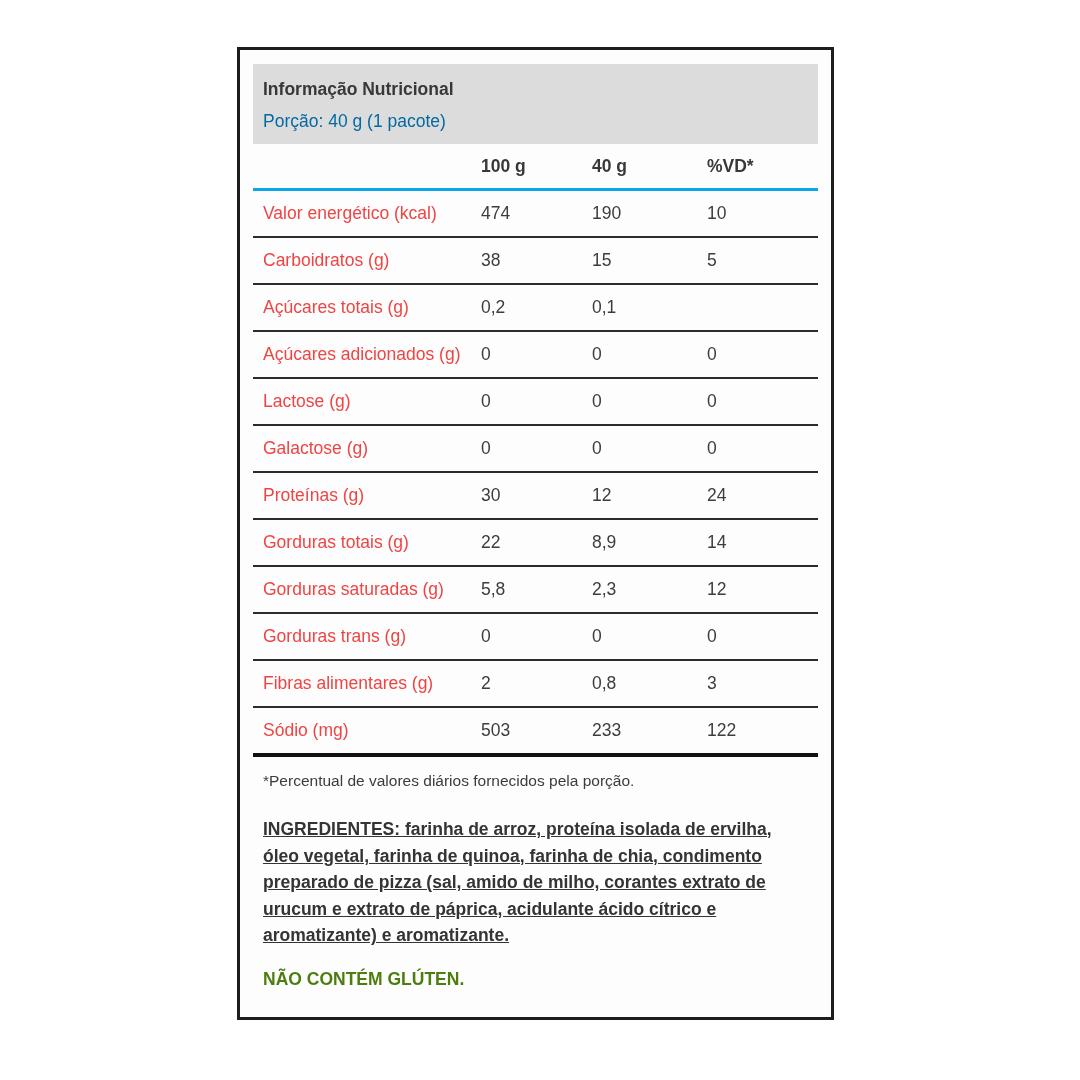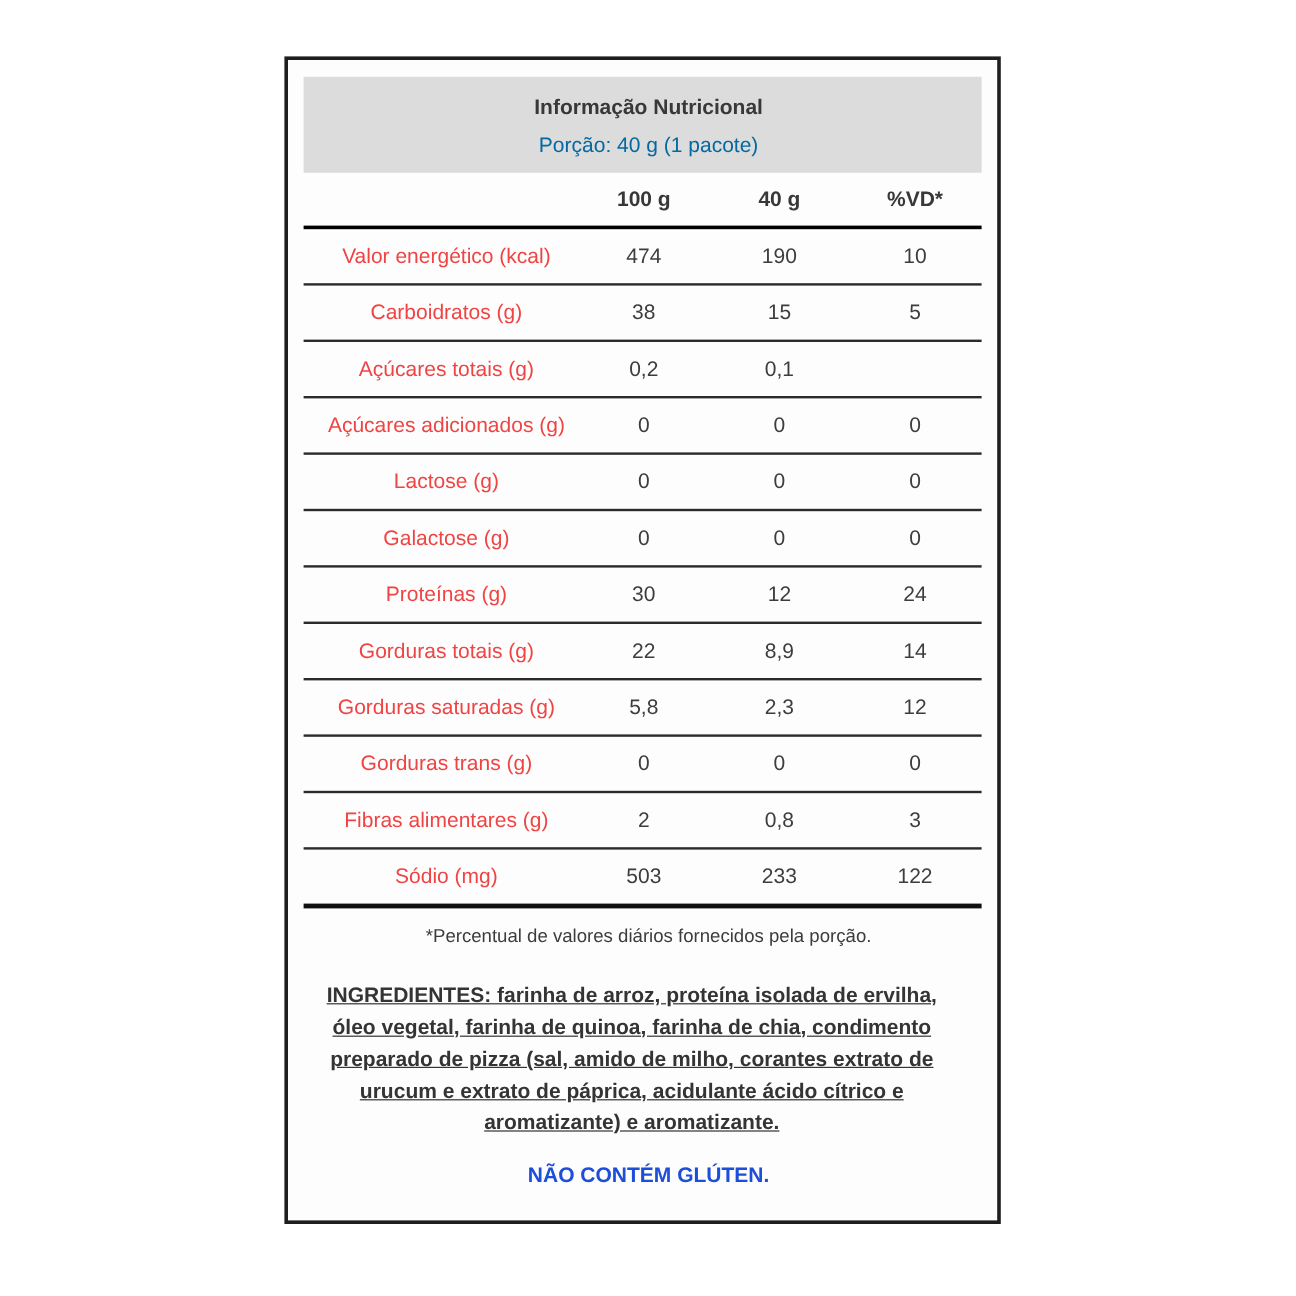--- a/index.html
+++ b/index.html
@@ -9,21 +9,20 @@
     width: 1080px;
     height: 1080px;
     font-family: "Liberation Sans", sans-serif;
   }
   .canvas {
     position: relative;
     width: 1080px;
     height: 1080px;
     background: #ffffff;
     overflow: hidden;
-    text-align: center;
   }
   .sheet {
     position: absolute;
     left: 237px;
     top: 47px;
     width: 591px;
     height: 967px;
     border: 3px solid #1e1e1e;
     background: #fdfdfd;
     box-sizing: content-box;
@@ -51,21 +50,21 @@
     line-height: 24px;
     color: #0369a1;
   }
   .grid-row {
     display: grid;
     grid-template-columns: 228px 111px 115px 1fr;
     align-items: center;
   }
   .thead {
     height: 44px;
-    border-bottom: 3px solid #000000;
+    border-bottom: 3px solid #0ea5e9;
   }
   .thead .c {
     font-size: 17.5px;
     font-weight: bold;
     color: #383838;
   }
   .trow {
     height: 45px;
     border-bottom: 2px solid #2b2b2b;
   }
@@ -97,21 +96,21 @@
     line-height: 26.5px;
     color: #343434;
     text-decoration: underline;
   }
   .gluten {
     margin-top: 18px;
     padding-left: 10px;
     font-size: 17.5px;
     font-weight: bold;
     line-height: 24px;
-    color: #1d4ed8;
+    color: #4d7c0f;
   }
 </style>
 </head>
 <body>
 
 <div class="canvas">
   <div class="sheet">
     <div class="inner">
 
       <div class="header-box">

